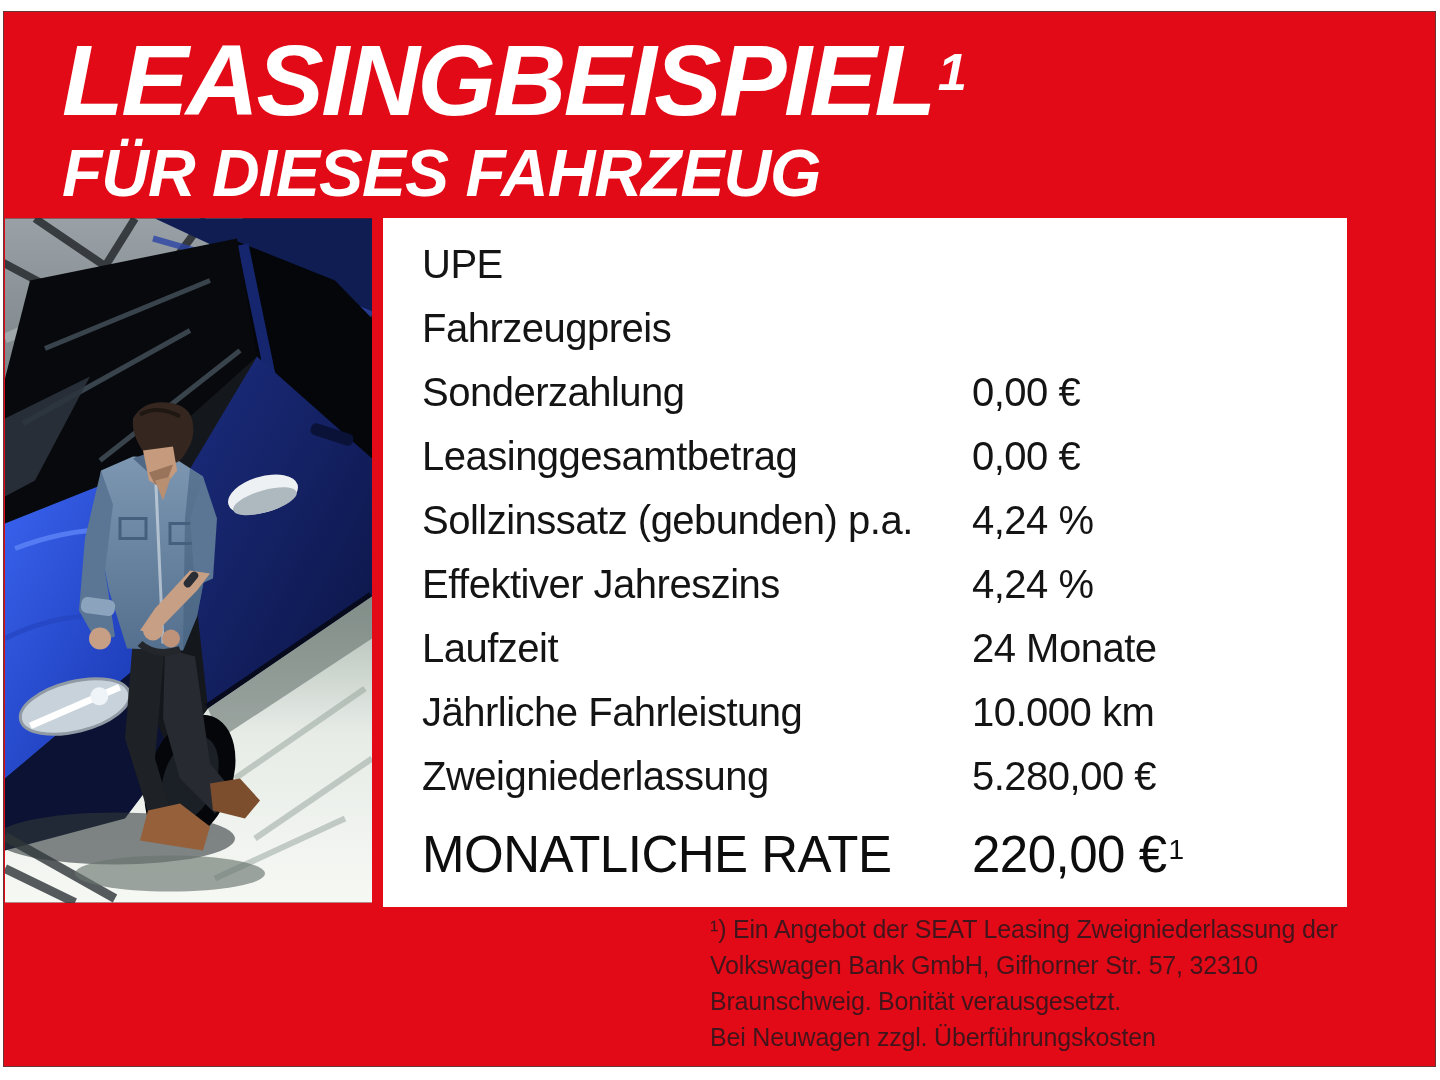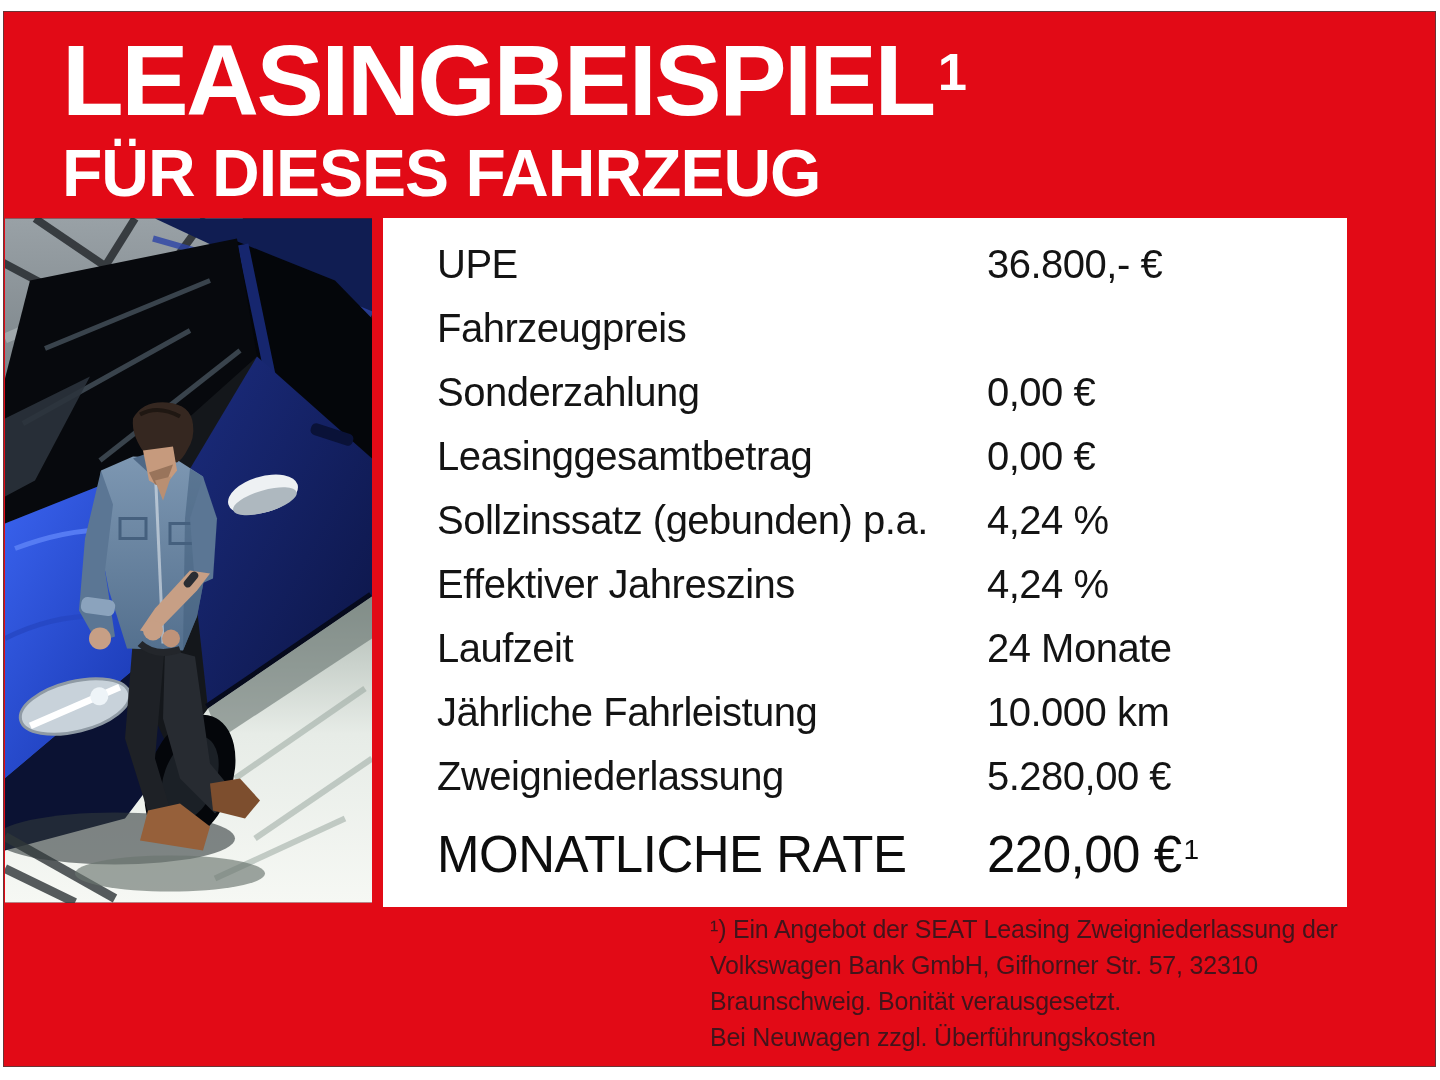--- a/index.html
+++ b/index.html
@@ -4,37 +4,37 @@
 <style>
   html,body{margin:0;padding:0;}
   body{
     width:1440px;height:1080px;position:relative;overflow:hidden;
     background:#ffffff;font-family:"Liberation Sans",sans-serif;
   }
   .ad-bg{
     position:absolute;left:3px;top:11px;width:1433px;height:1056px;
     background:#e20a16;border:1px solid #6b3436;box-sizing:border-box;
   }
-  .title-block{position:absolute;left:62px;top:28px;color:#ffffff;}
+  .title-block{position:absolute;left:62px;top:28px;color:#ffffff;font-style:italic;}
   .title-block h1{
     margin:0;font-size:101px;line-height:1.04;font-weight:bold;
     letter-spacing:-2.5px;white-space:nowrap;
   }
   .title-block h1 sup{font-size:0.52em;vertical-align:0.48em;margin-left:4px;}
   .subtitle{
     margin-top:2px;font-size:66px;font-weight:bold;letter-spacing:-1px;
     white-space:nowrap;
   }
   .photo{position:absolute;left:5px;top:218px;width:367px;height:685px;}
   .card{
     position:absolute;left:383px;top:218px;width:964px;height:689px;
     background:#ffffff;box-sizing:border-box;padding-top:14px;
   }
   .row{height:64px;display:flex;align-items:center;font-size:40px;color:#141414;}
-  .row .lbl{margin-left:54px;width:550px;flex:none;letter-spacing:-0.5px;}
+  .row .lbl{margin-left:39px;width:550px;flex:none;letter-spacing:-0.5px;}
   .row .val{flex:none;letter-spacing:-0.5px;}
   .row.highlight{
     height:76px;margin-top:8px;font-weight:normal;font-size:51px;
     letter-spacing:-1.5px;color:#0d0d0d;
   }
   .row.highlight .val sup{font-size:0.55em;vertical-align:0.45em;margin-left:2px;}
   .footnote{
     position:absolute;left:710px;top:911px;width:640px;
     font-size:25px;line-height:36px;color:#43141b;letter-spacing:-0.2px;
   }
@@ -158,21 +158,20 @@
     <path d="M135,196 q18,-10 40,2" stroke="#1f1712" stroke-width="4" fill="none"></path>
     <polygon points="138,232 168,228 172,252 158,270 144,262" fill="#c69a7d"></polygon>
     <polygon points="144,254 168,246 160,268 150,266" fill="#8d6a52" opacity="0.8"></polygon>
     <polygon points="150,262 166,258 158,282" fill="#b98f72"></polygon>
   </g>
 </svg>
 
 <div class="card">
   <div class="row">
     <span class="lbl">UPE</span>
-    <span class="val">36.800,- €</span>
   </div>
   <div class="row">
     <span class="lbl">Fahrzeugpreis</span>
   </div>
   <div class="row">
     <span class="lbl">Sonderzahlung</span>
     <span class="val">0,00 €</span>
   </div>
   <div class="row">
     <span class="lbl">Leasinggesamtbetrag</span>

